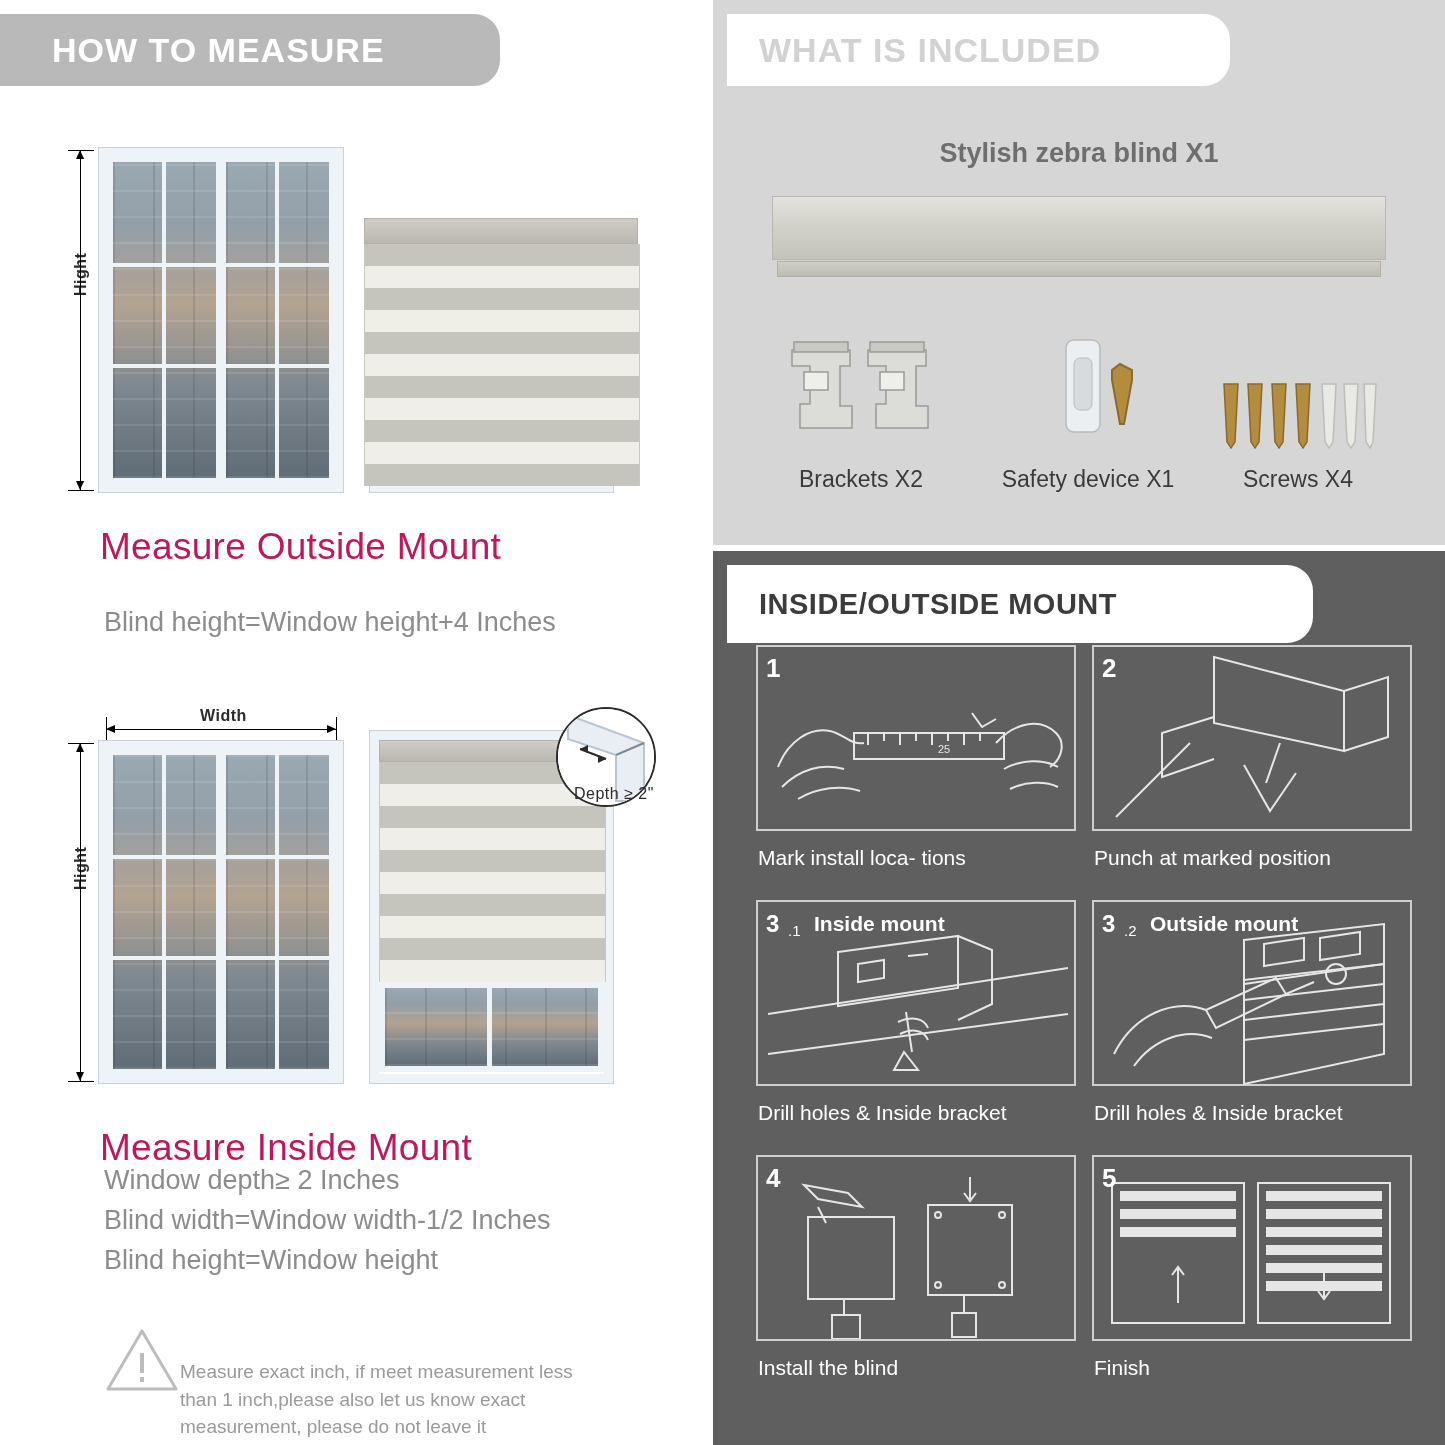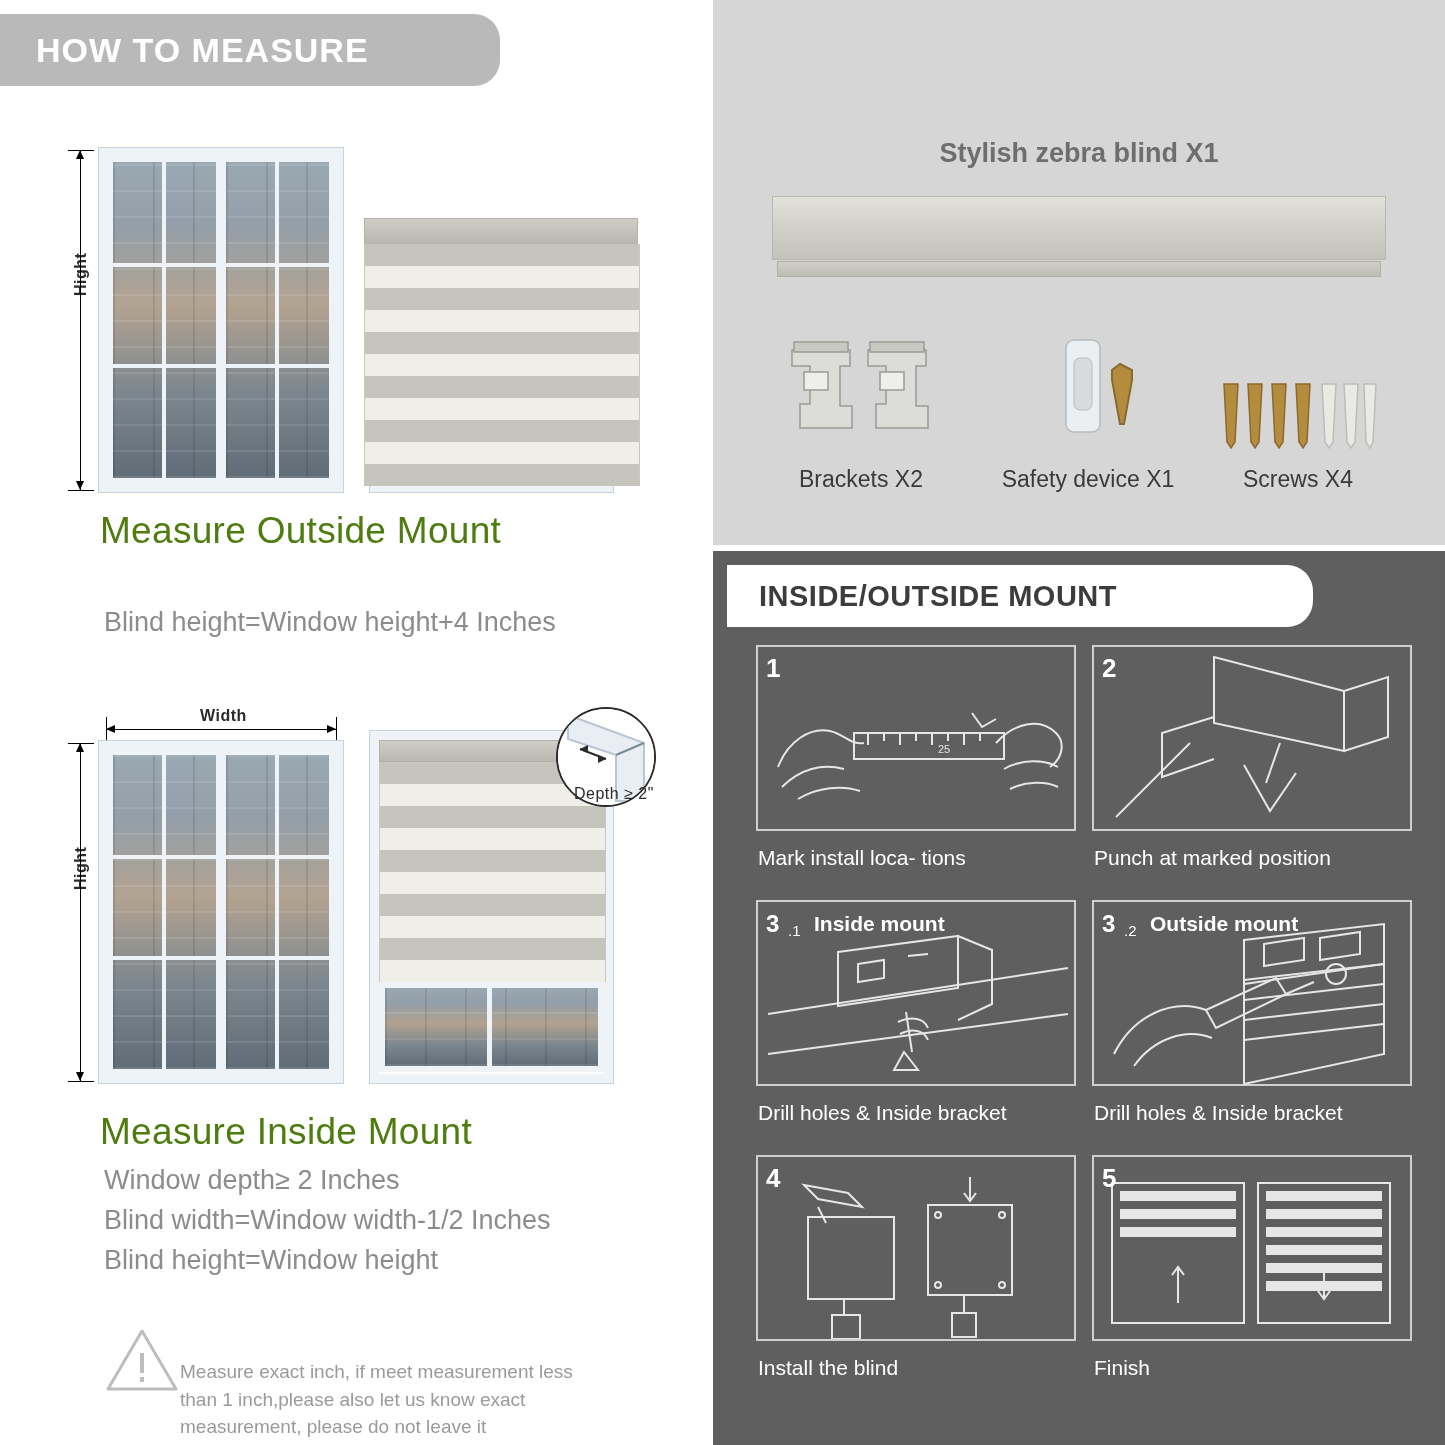--- a/index.html
+++ b/index.html
@@ -22,21 +22,21 @@
     position:absolute;
     display:flex;align-items:center;
     font-weight:bold;
     letter-spacing:1px;
     color:#ffffff;
     border-radius:0 26px 26px 0;
   }
   .banner-left{
     left:0;top:14px;width:500px;height:72px;
     background:#b9b9b9;
-    padding-left:36px;box-sizing:border-box;
+    padding-left:52px;box-sizing:border-box;
     font-size:34px;
   }
   .measure-block{position:absolute;}
   .dim-label{
     font-size:16px;color:#2b2b2b;font-weight:bold;
     letter-spacing:.5px;
   }
   .arrow-h{
     position:absolute;height:1px;background:#000;
   }
@@ -105,22 +105,23 @@
     background:#dfe7ef;
     border:8px solid #eef3f8;box-sizing:border-box;
     overflow:hidden;
   }
   .blind-frame{
     position:absolute;border:9px solid #eef3f8;box-sizing:border-box;
     box-shadow:0 0 0 1px #c7d2dd;
   }
 
   .title-big{
-    position:absolute;font-size:37px;color:#4d7c0f;font-weight:normal;
+    position:absolute;font-size:37px;color:#be185d;font-weight:normal;
     letter-spacing:.3px;
+    margin-top:16px;
   }
   .line-txt{
     position:absolute;font-size:27px;color:#8c8c8c;
   }
   .note{
     position:absolute;font-size:19px;color:#9a9a9a;line-height:1.45;margin-top:36px;
   }
   .warn-wrap{position:absolute;}
   .warn-wrap svg{display:block;}
 
@@ -161,21 +162,21 @@
   .divider{
     position:absolute;left:713px;top:545px;width:732px;height:6px;background:#ffffff;
   }
 
   
   .right-bot{
     position:absolute;left:713px;top:551px;width:732px;height:894px;
     background:#5f5f5f;
   }
   .banner-mount{
-    position:absolute;left:727px;top:565px;width:586px;height:62px;
+    position:absolute;left:727px;top:565px;width:586px;height:78px;
     background:#ffffff;color:#3c3c3c;font-size:29px;font-weight:bold;
     display:flex;align-items:center;padding-left:32px;box-sizing:border-box;
     border-radius:0 26px 26px 0;letter-spacing:.5px;
   }
   .step{
     position:absolute;border:2px solid #cfcfcf;box-sizing:border-box;
   }
   .step-num{
     position:absolute;left:8px;top:6px;font-size:26px;color:#ffffff;font-weight:bold;
   }
@@ -303,20 +304,21 @@
       <svg width="76" height="70" viewBox="0 0 76 70">
         <path d="M38 6 L72 64 L4 64 Z" fill="none" stroke="#bdbdbd" stroke-width="3" stroke-linejoin="round"></path>
         <rect x="36" y="28" width="4" height="20" fill="#bdbdbd"></rect>
         <rect x="36" y="52" width="4" height="5" fill="#bdbdbd"></rect>
       </svg>
     </div>
     <div class="note" style="left:180px;top:1322px;width:430px;">Measure exact inch, if meet measurement less than 1 inch,please also let us know exact measurement, please do not leave it</div>
   </div>
 
   <div class="right-top"></div>
+  <div class="banner banner-right">WHAT IS INCLUDED</div>
   <div class="incl-title">Stylish zebra blind X1</div>
 
   <div class="headrail"></div>
 
   <div style="position:absolute;left:786px;top:338px;width:150px;height:110px;">
     <svg width="150" height="110" viewBox="0 0 150 110">
       <g fill="#dcdcd8" stroke="#9a9a96" stroke-width="1.5">
         <path d="M6 12 h58 v16 h-10 v40 h12 v22 h-52 v-24 h10 v-38 h-18 z"></path>
         <rect x="8" y="4" width="54" height="10" fill="#c9c9c4"></rect>
         <rect x="18" y="34" width="24" height="18" fill="#eeeeea"></rect>

